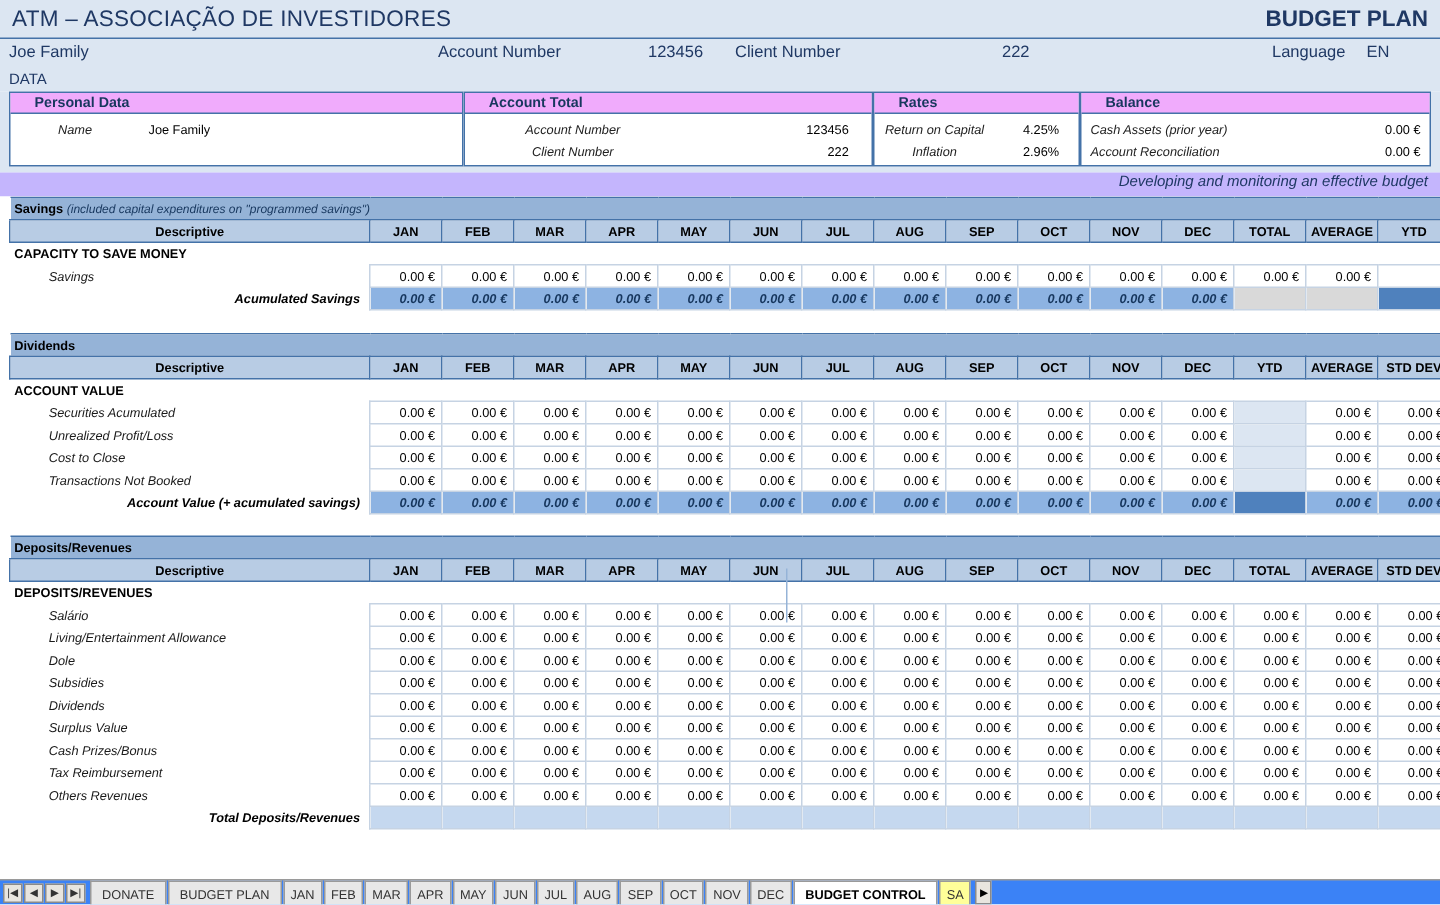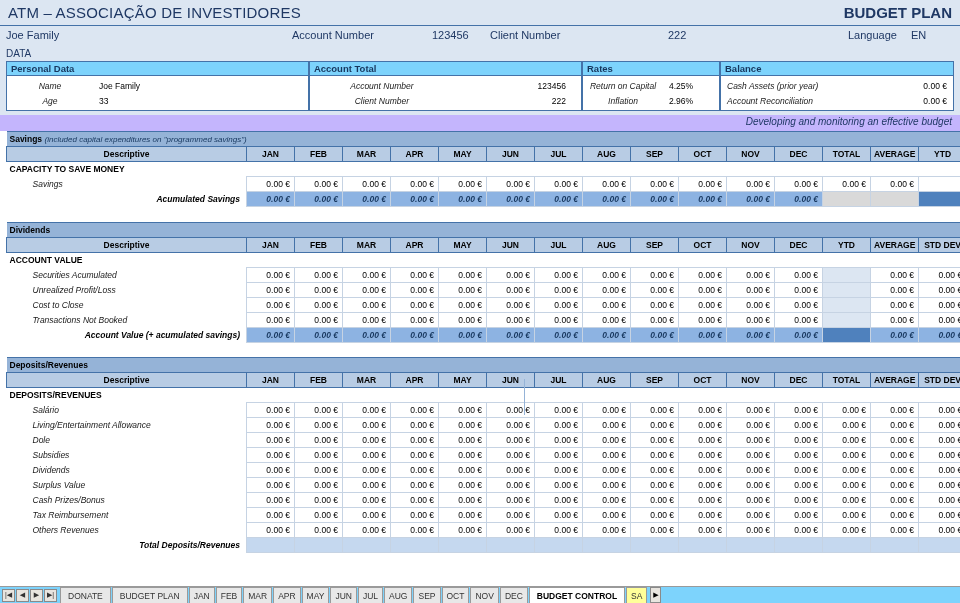--- a/index.html
+++ b/index.html
@@ -67,26 +67,26 @@
     line-height: 15px;
   }
   .data-grid {
     background: #dce6f2;
     padding: 0 6px 4px 6px;
     display: flex;
     gap: 0;
   }
   .dblock { border: 1px solid #4472a8; background: #ffffff; }
   .dblock-head {
-    background: #7dd3fc;
+    background: #f0abfc;
     border-bottom: 1px solid #4472a8;
     font-size: 9.5px;
     color: #17375e;
     font-weight: bold;
-    padding: 1px 4px;
+    padding: 1px 16px;
     height: 14px;
     line-height: 12px;
   }
   .dblock-body { padding: 2px 0 2px 0; }
   .drow {
     display: flex;
     font-size: 8.5px;
     color: #000;
     height: 15px;
     align-items: center;
@@ -94,21 +94,21 @@
   .drow .lbl { text-align: center; padding-right: 6px; font-style: italic; color:#222; }
   .drow .val { text-align: left; }
 
   .b-personal { width: 366px; }
   .b-personal .lbl { width: 92px; }
   .b-account  { width: 330px; }
   .b-account .lbl { width: 150px; }
   .b-account .val { width: 120px; text-align: right; padding-right: 14px; }
   .b-rates    { width: 140px; }
   .b-rates .lbl { width: 86px; }
-  .b-rates .val { width: 50px; text-align: left; }
+  .b-rates .val { width: 50px; text-align: center; }
   .b-balance  { width: 238px; }
   .b-balance .lbl { width: 150px; text-align: left; padding-left: 6px; font-style: italic; }
   .b-balance .val { width: 82px; text-align: right; padding-right: 6px; }
 
   
   .banner {
     height: 32px;
     background: #b8cce4;
     display: flex;
     align-items: center;
@@ -221,21 +221,21 @@
   .vline {
     position: absolute;
     left: 524px;
     width: 1px;
     background: #95b3d7;
   }
 
   
   .tabbar {
     height: 17px;
-    background: #7dd3fc;
+    background: #3b82f6;
     border-top: 1px solid #9a9a9a;
     display: flex;
     align-items: stretch;
     font-size: 8.5px;
     color: #000;
     padding-left: 2px;
   }
   .navbtns { display: flex; align-items: center; gap: 1px; padding-right: 3px; }
   .navbtn {
     width: 13px; height: 13px;
@@ -293,24 +293,20 @@
 
   <div class="data-label">DATA</div>
   <div class="data-grid">
 
     <div class="dblock b-personal">
       <div class="dblock-head">Personal Data</div>
       <div class="dblock-body">
         <div class="drow">
           <div class="lbl">Name</div>
           <div class="val">Joe Family</div>
-        </div>
-        <div class="drow">
-          <div class="lbl">Age</div>
-          <div class="val">33</div>
         </div>
       </div>
     </div>
 
     <div class="dblock b-account">
       <div class="dblock-head">Account Total</div>
       <div class="dblock-body">
         <div class="drow">
           <div class="lbl">Account Number</div>
           <div class="val">123456</div>

